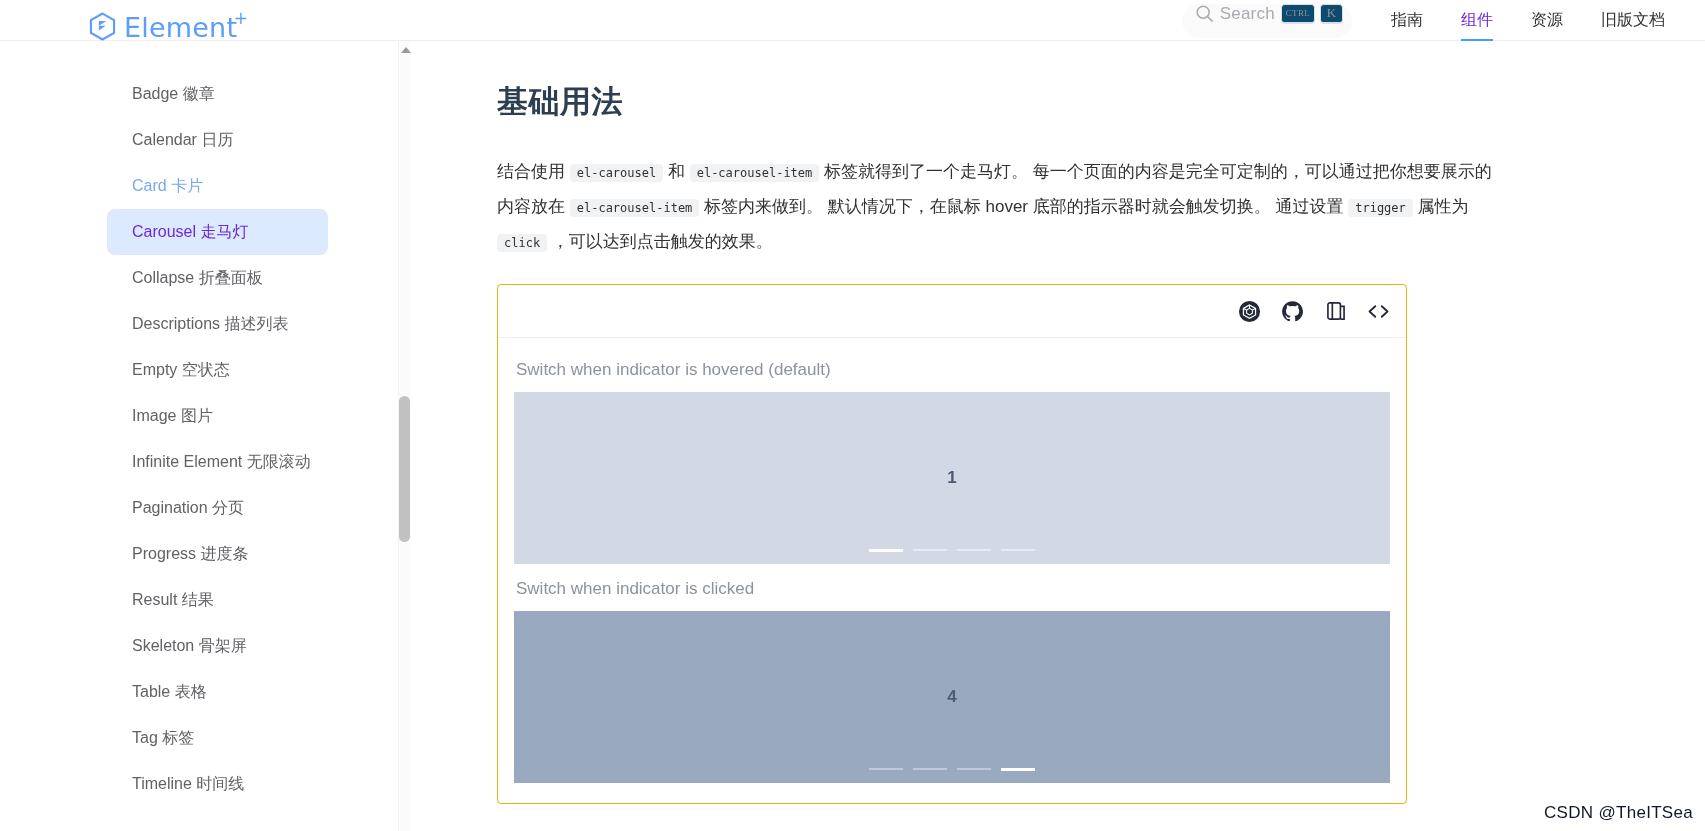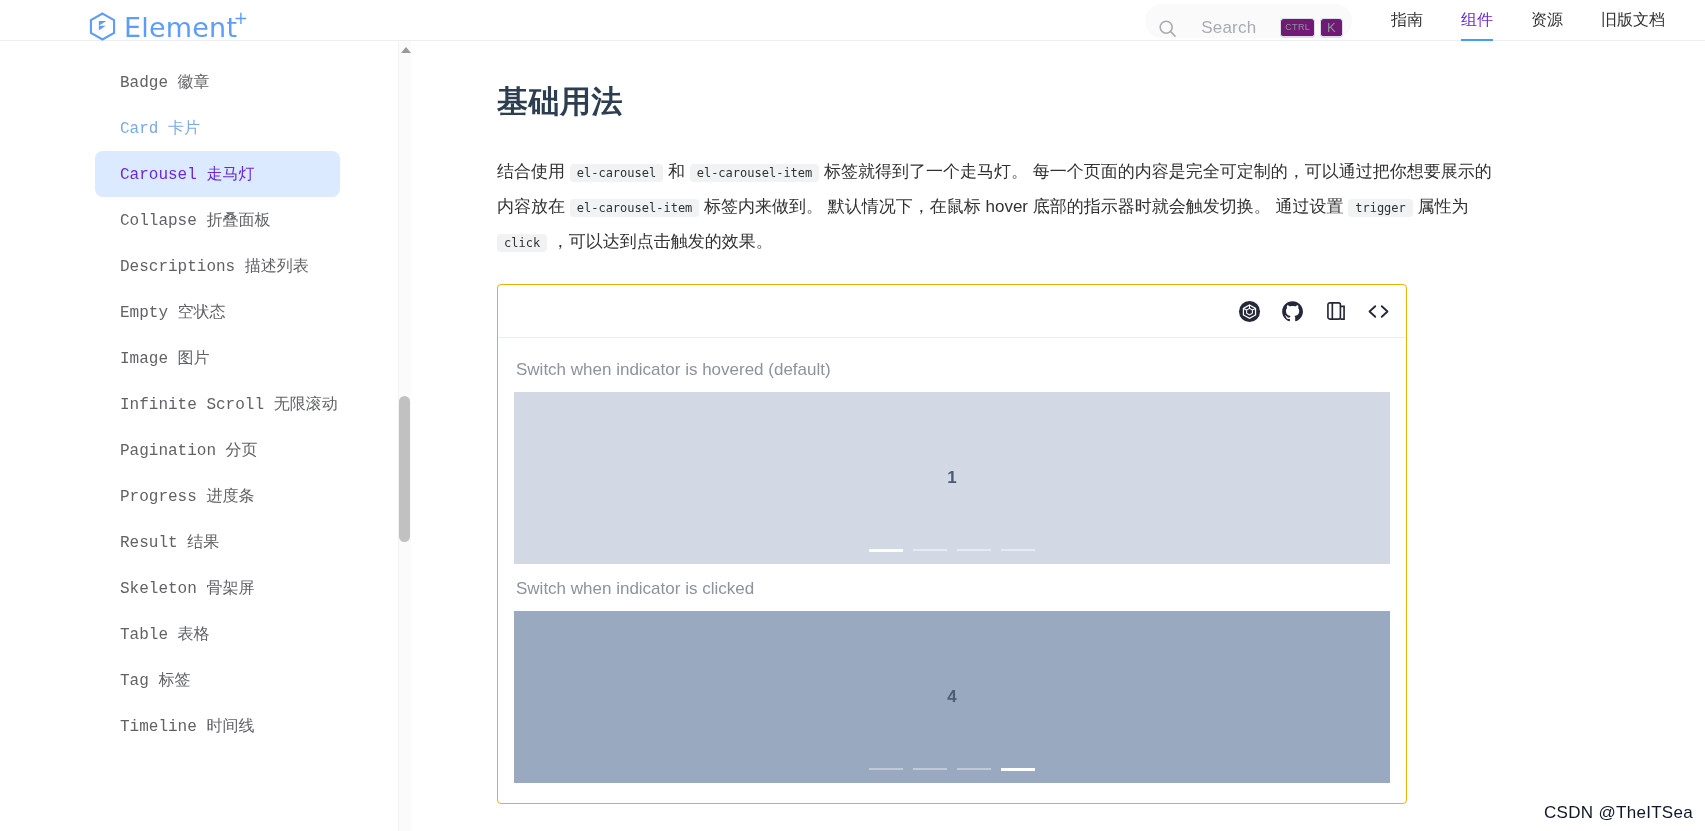--- a/index.html
+++ b/index.html
@@ -57,22 +57,22 @@
   .header-right {
     position: absolute;
     right: 0;
     top: 0;
     height: 41px;
     display: flex;
     align-items: center;
   }
   .search-box {
     display: flex;
-    align-items: flex-end;
-    gap: 24px;
+    align-items: flex-start;
+    gap: 6px;
     background: #fafafa;
     border-radius: 20px;
     height: 34px;
     padding: 0 9px 0 13px;
     cursor: pointer;
     margin-right: 20px;
   }
   .search-icon { width: 19px; height: 19px; display: block; }
   .search-label {
     font-size: 17px;
@@ -83,24 +83,24 @@
   .kbd {
     display: inline-flex;
     align-items: center;
     justify-content: center;
     min-width: 23px;
     height: 20px;
     padding: 0 4px;
     border: 1px solid #dcdfe6;
     border-bottom-width: 2px;
     border-radius: 4px;
-    background: #701a75;
+    background: #0c4a6e;
     font-size: 9px;
     color: #909399;
-    font-family: Liberation Sans, sans-serif;
+    font-family: Liberation Serif, serif;
     letter-spacing: 0.3px;
   }
   .kbd.kbd-k { font-size: 13px; }
 
   .nav {
     display: flex;
     align-items: stretch;
     height: 41px;
   }
   .nav-item {
@@ -128,21 +128,21 @@
   .sidebar {
     position: absolute;
     top: 41px;
     left: 0;
     width: 410px;
     height: 790px;
     background: #ffffff;
     overflow: hidden;
     border-right: 1px solid #ebeef5;
   }
-  .side-list { padding: 14px 0 0 0; margin: 4px; list-style: none; font-family: Liberation Mono, monospace; }
+  .side-list { padding: 14px 0 0 0; margin: 16px; list-style: none; }
   .side-item {
     height: 46px;
     display: flex;
     align-items: center;
     margin: 0 65px 0 91px;
     padding-left: 25px;
     border-radius: 8px;
     font-size: 16px;
     color: #606266;
     cursor: pointer;
@@ -347,27 +347,28 @@
       <div class="nav-item">资源</div>
       <div class="nav-item">旧版文档</div>
     </nav>
 
   </div>
 </div>
 
 <aside class="sidebar">
   <ul class="side-list">
     <li class="side-item">Badge 徽章</li>
+    <li class="side-item">Calendar 日历</li>
     <li class="side-item visited">Card 卡片</li>
     <li class="side-item active">Carousel 走马灯</li>
     <li class="side-item">Collapse 折叠面板</li>
     <li class="side-item">Descriptions 描述列表</li>
     <li class="side-item">Empty 空状态</li>
     <li class="side-item">Image 图片</li>
-    <li class="side-item">Infinite Scroll 无限滚动</li>
+    <li class="side-item">Infinite Element 无限滚动</li>
     <li class="side-item">Pagination 分页</li>
     <li class="side-item">Progress 进度条</li>
     <li class="side-item">Result 结果</li>
     <li class="side-item">Skeleton 骨架屏</li>
     <li class="side-item">Table 表格</li>
     <li class="side-item">Tag 标签</li>
     <li class="side-item">Timeline 时间线</li>
   </ul>
 </aside>
 

